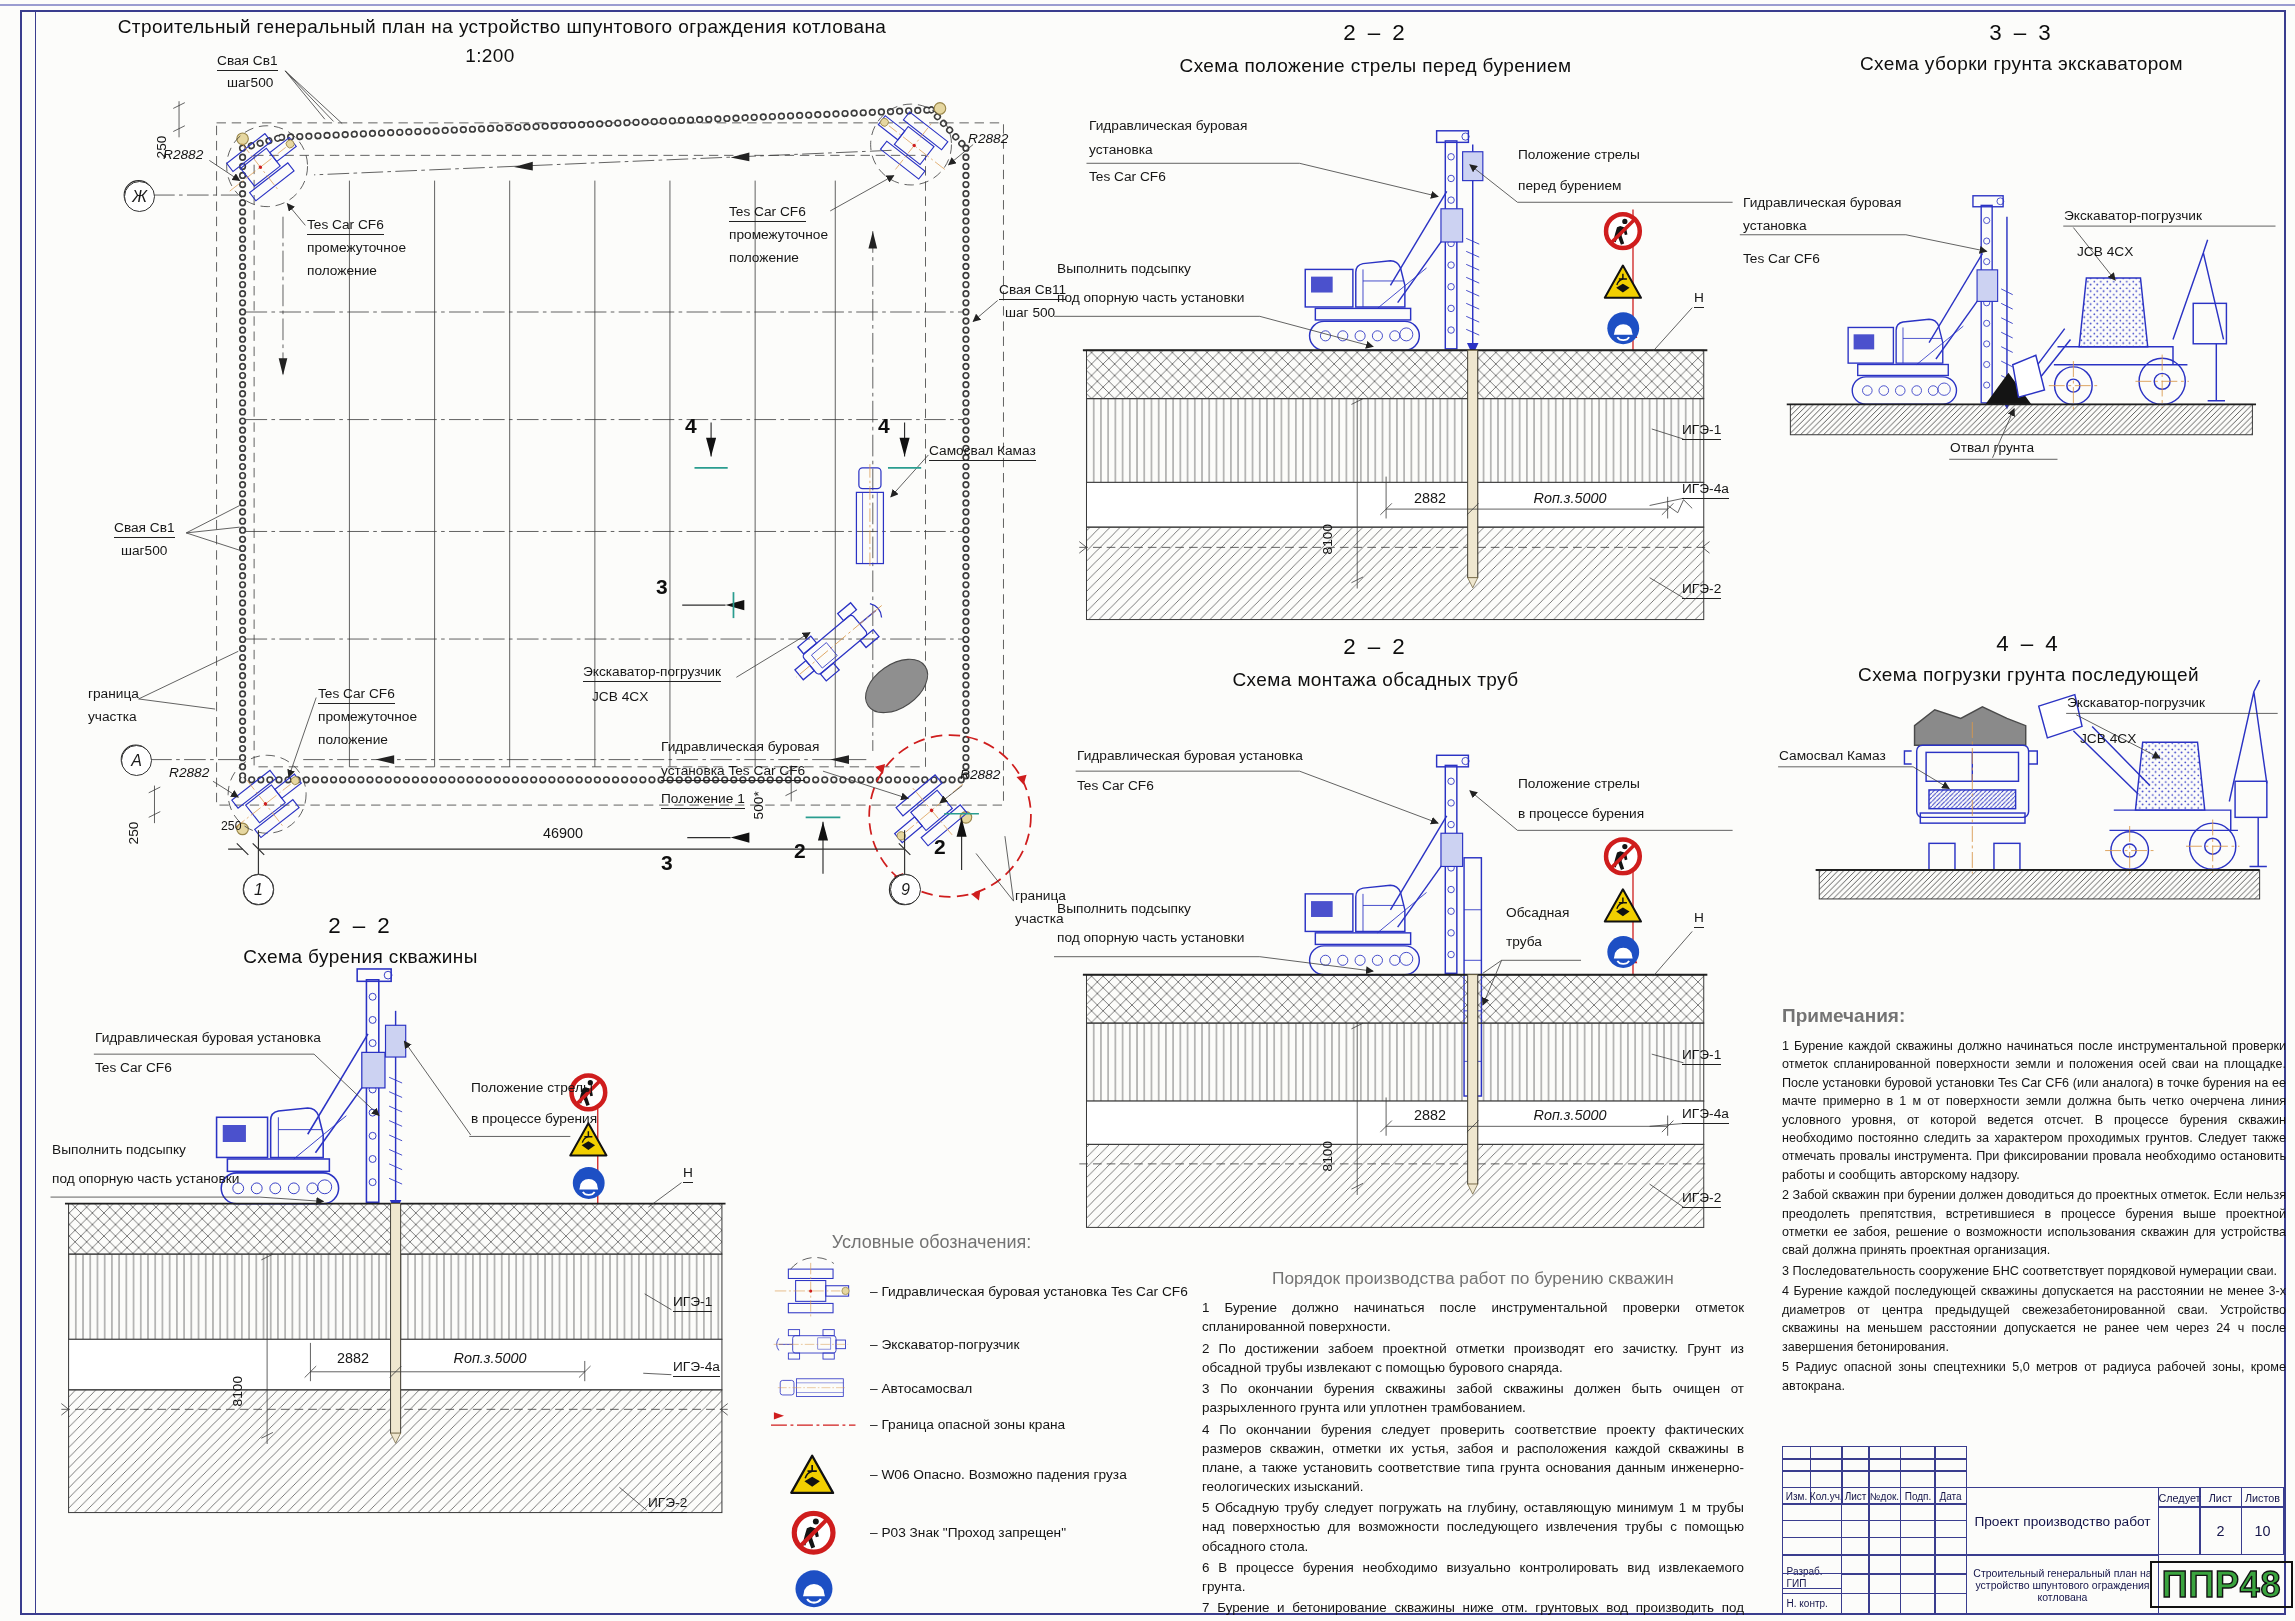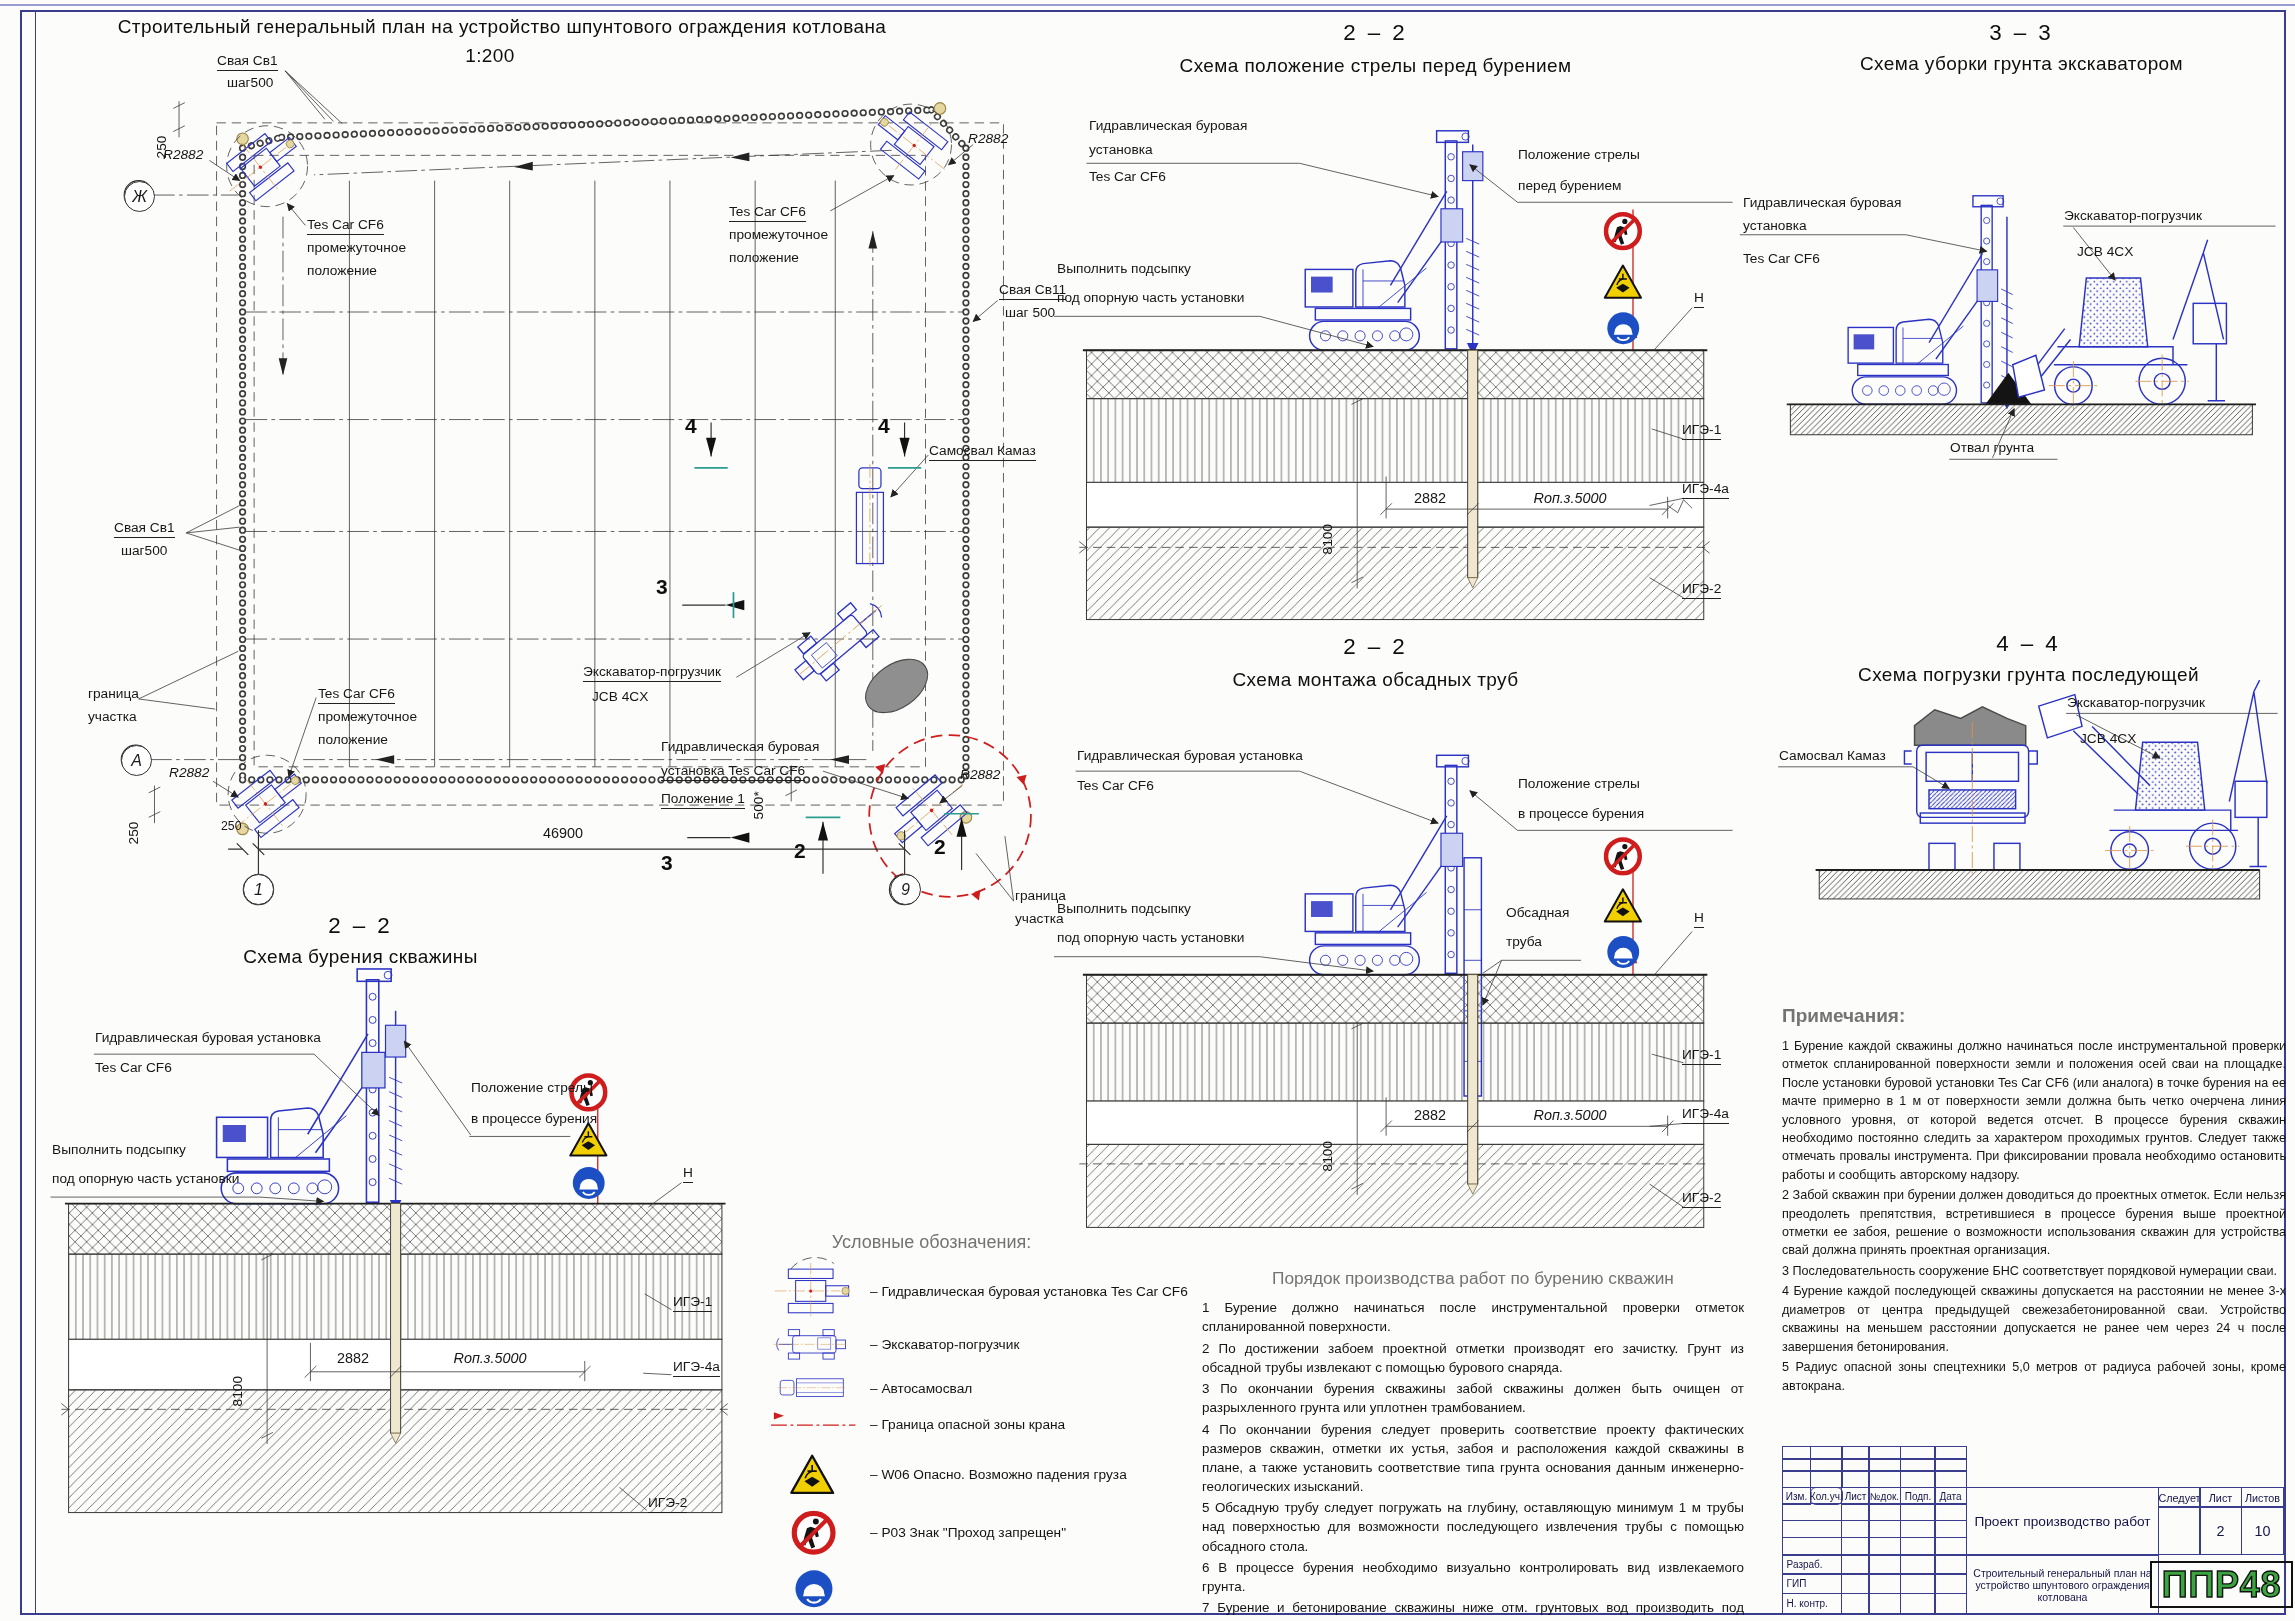--- a/index.html
+++ b/index.html
@@ -623,21 +623,21 @@
   <div class="tbcell" style="left:1900px;top:1458px;width:36px;height:13.7px;"></div>
   <div class="tbcell" style="left:1934px;top:1458px;width:33px;height:13.7px;"></div>
   <div class="tbcell" style="left:1782px;top:1470px;width:29px;height:18px;"></div>
   <div class="tbcell" style="left:1810px;top:1470px;width:32.5px;height:18px;"></div>
   <div class="tbcell" style="left:1841px;top:1470px;width:29px;height:18px;"></div>
   <div class="tbcell" style="left:1868px;top:1470px;width:33px;height:18px;"></div>
   <div class="tbcell" style="left:1900px;top:1470px;width:36px;height:18px;"></div>
   <div class="tbcell" style="left:1934px;top:1470px;width:33px;height:18px;"></div>
 
   <div class="tbcell" style="left:1782px;top:1487px;width:29px;height:18px;">Изм.</div>
-  <div class="tbcell" style="left:1810px;top:1487px;width:32.5px;height:18px;border-radius:6px;">Кол.уч.</div>
+  <div class="tbcell" style="left:1810px;top:1487px;width:32.5px;height:18px;">Кол.уч.</div>
   <div class="tbcell" style="left:1841px;top:1487px;width:29px;height:18px;">Лист</div>
   <div class="tbcell" style="left:1868px;top:1487px;width:33px;height:18px;">№док.</div>
   <div class="tbcell" style="left:1900px;top:1487px;width:36px;height:18px;">Подп.</div>
   <div class="tbcell" style="left:1934px;top:1487px;width:33px;height:18px;">Дата</div>
 
   <div class="tbcell" style="left:1782px;top:1503px;width:60px;height:18px;"></div>
   <div class="tbcell" style="left:1841px;top:1503px;width:29px;height:18px;"></div>
   <div class="tbcell" style="left:1868px;top:1503px;width:33px;height:18px;"></div>
   <div class="tbcell" style="left:1900px;top:1503px;width:36px;height:18px;"></div>
   <div class="tbcell" style="left:1934px;top:1503px;width:33px;height:18px;"></div>
@@ -645,21 +645,21 @@
   <div class="tbcell" style="left:1841px;top:1520px;width:29px;height:18px;"></div>
   <div class="tbcell" style="left:1868px;top:1520px;width:33px;height:18px;"></div>
   <div class="tbcell" style="left:1900px;top:1520px;width:36px;height:18px;"></div>
   <div class="tbcell" style="left:1934px;top:1520px;width:33px;height:18px;"></div>
   <div class="tbcell" style="left:1782px;top:1537px;width:60px;height:19px;"></div>
   <div class="tbcell" style="left:1841px;top:1537px;width:29px;height:19px;"></div>
   <div class="tbcell" style="left:1868px;top:1537px;width:33px;height:19px;"></div>
   <div class="tbcell" style="left:1900px;top:1537px;width:36px;height:19px;"></div>
   <div class="tbcell" style="left:1934px;top:1537px;width:33px;height:19px;"></div>
 
-  <div class="tbcell tbl" style="left:1782px;top:1554px;width:60px;height:21px;">Разраб.</div>
+  <div class="tbcell tbl" style="left:1782px;top:1554px;width:60px;height:35px;">Разраб.</div>
   <div class="tbcell" style="left:1841px;top:1554px;width:29px;height:21px;"></div>
   <div class="tbcell" style="left:1868px;top:1554px;width:33px;height:21px;"></div>
   <div class="tbcell" style="left:1900px;top:1554px;width:36px;height:21px;"></div>
   <div class="tbcell" style="left:1934px;top:1554px;width:33px;height:21px;"></div>
   <div class="tbcell tbl" style="left:1782px;top:1573px;width:60px;height:21px;">ГИП</div>
   <div class="tbcell" style="left:1841px;top:1573px;width:29px;height:21px;"></div>
   <div class="tbcell" style="left:1868px;top:1573px;width:33px;height:21px;"></div>
   <div class="tbcell" style="left:1900px;top:1573px;width:36px;height:21px;"></div>
   <div class="tbcell" style="left:1934px;top:1573px;width:33px;height:21px;"></div>
   <div class="tbcell tbl" style="left:1782px;top:1593px;width:60px;height:21.7px;">Н. контр.</div>

